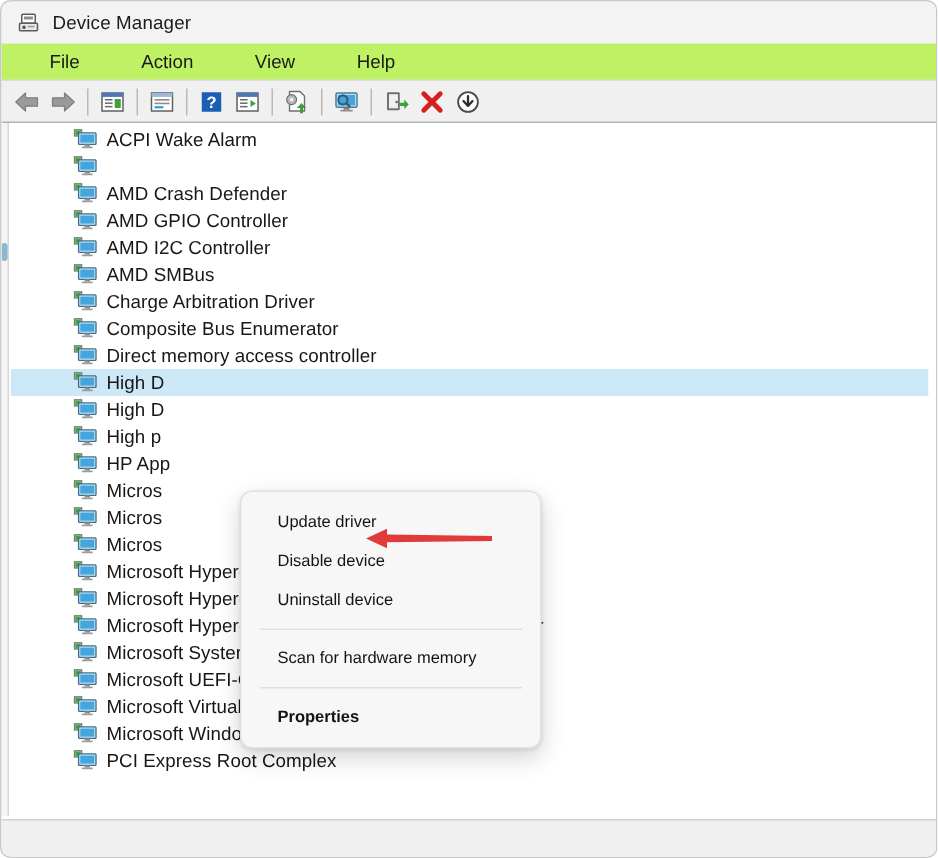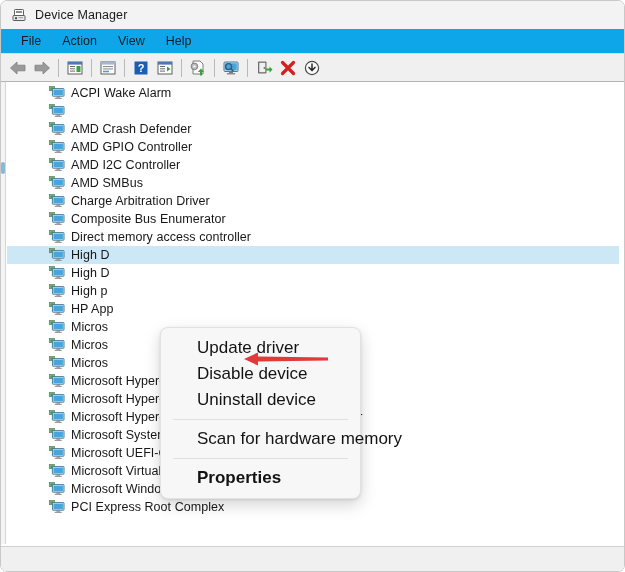--- a/index.html
+++ b/index.html
@@ -49,26 +49,27 @@
     font-size: 12.5px;
     color: #1b1b1b;
     letter-spacing: 0.1px;
   }
 
   
   #menubar {
     position: absolute;
     left: 0; top: 28px;
     width: 625px; height: 25px;
-    background: #0ea5e9;
+    background: #bef264;
     display: flex;
     align-items: center;
-    padding-left: 10px;
+    padding-left: 22px;
     box-sizing: border-box;
     border-bottom: 1px solid #dcdcdc;
+    gap: 20px;
   }
   .menu-item {
     font-size: 12.5px;
     color: #1b1b1b;
     padding: 3px 11px 3px 10px;
     cursor: default;
     white-space: nowrap;
   }
 
   
@@ -172,22 +173,22 @@
     border-radius: 8px;
     box-shadow: 0 6px 16px rgba(0,0,0,0.17), 0 1px 3px rgba(0,0,0,0.10);
     padding: 7px 0 7px 0;
     box-sizing: border-box;
     z-index: 40;
   }
   .ctx-item {
     height: 26px;
     display: flex;
     align-items: center;
-    padding-left: 36px;
-    font-size: 17px;
+    padding-left: 24px;
+    font-size: 11px;
     color: #131313;
     cursor: default;
     white-space: nowrap;
   }
   .ctx-item.bold { font-weight: bold; }
   .ctx-sep {
     height: 1px;
     background: #e0e0e0;
     margin: 6px 12px 6px 12px;
   }

